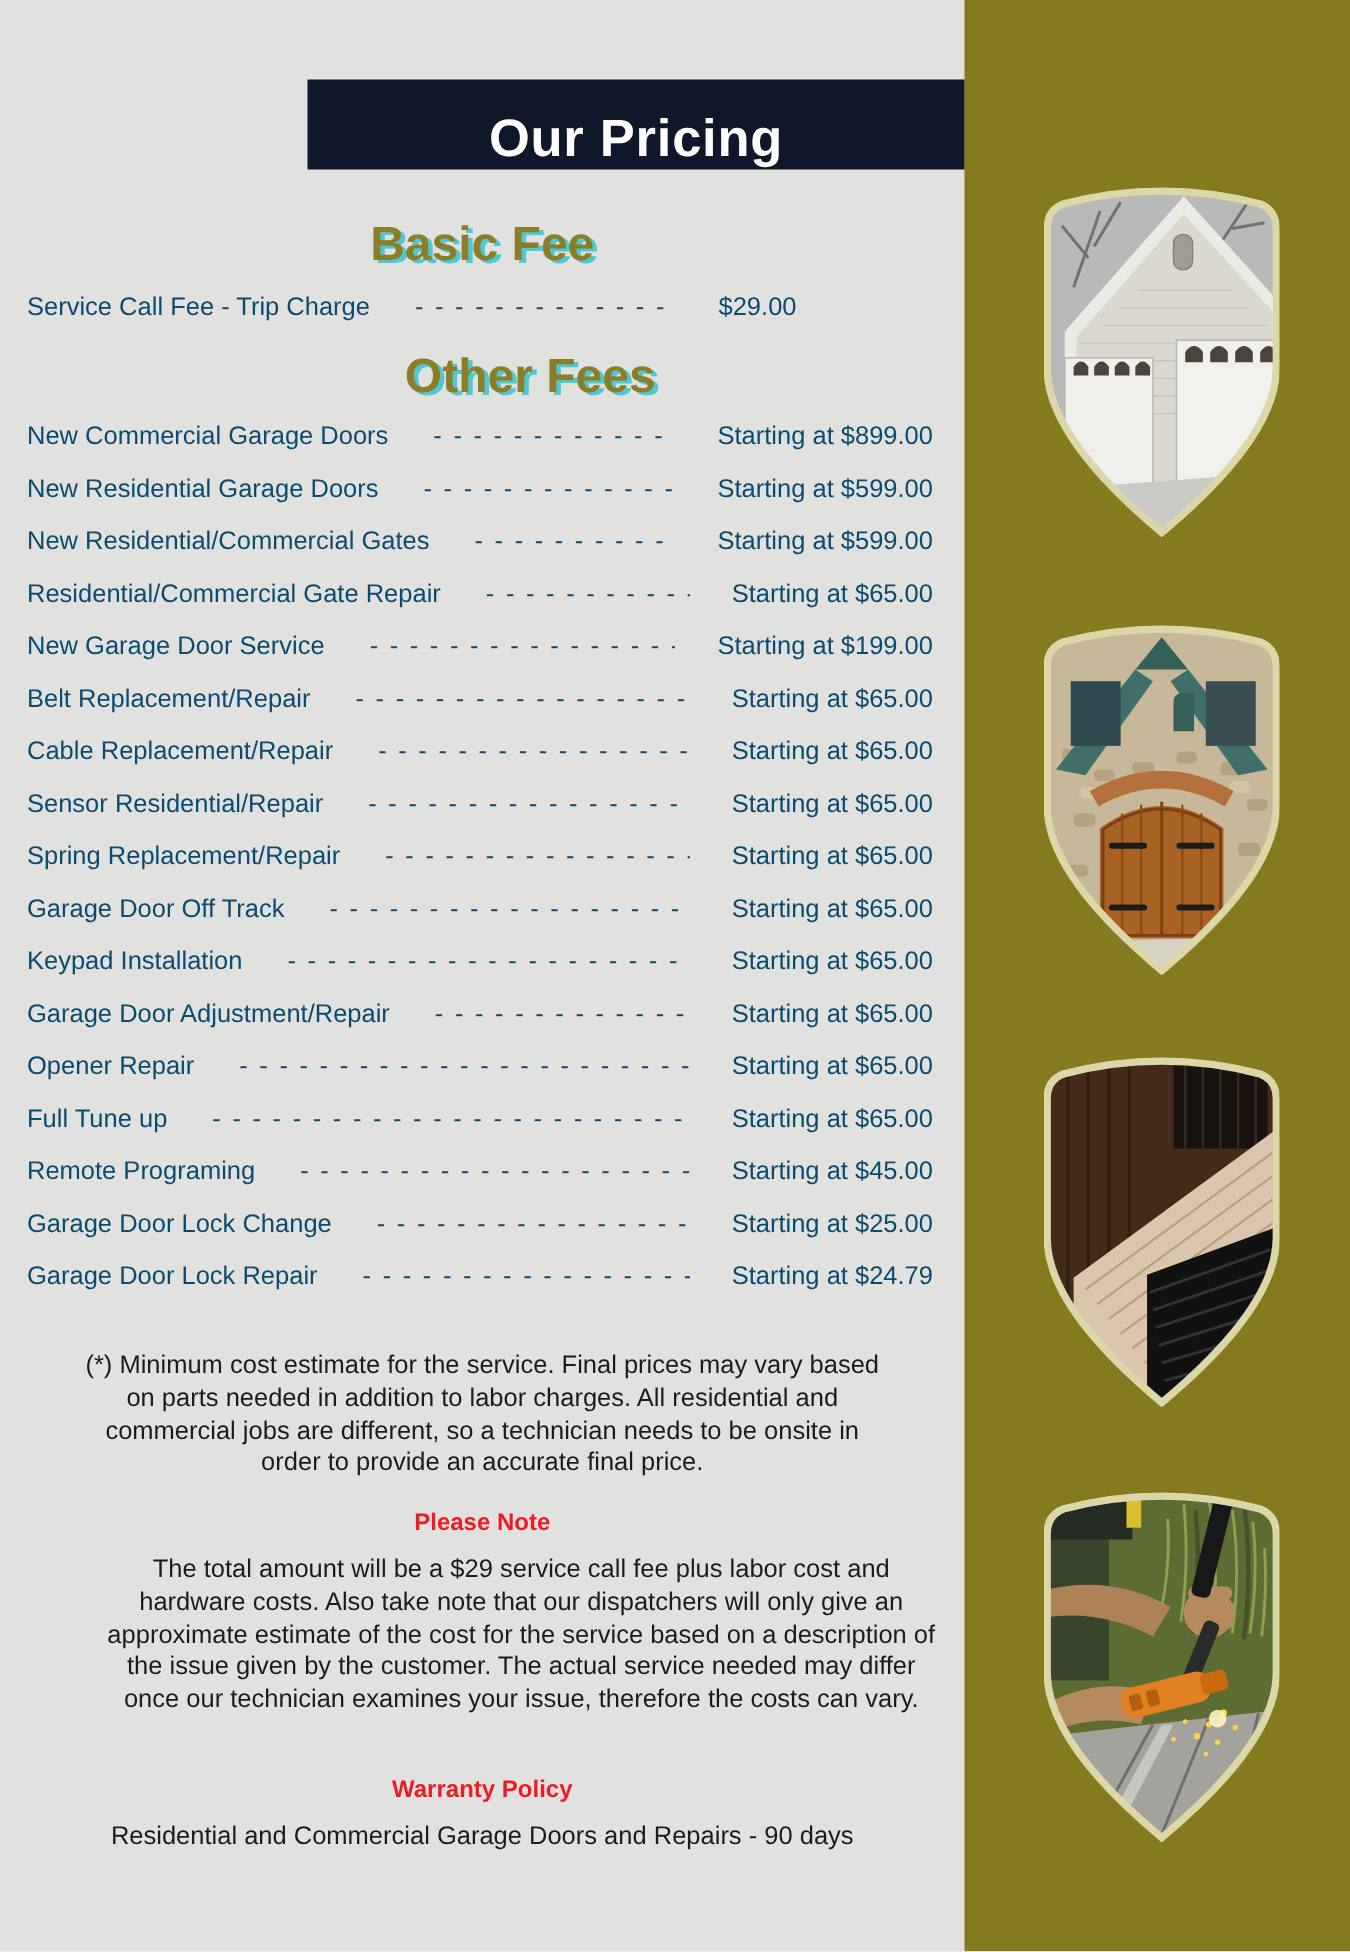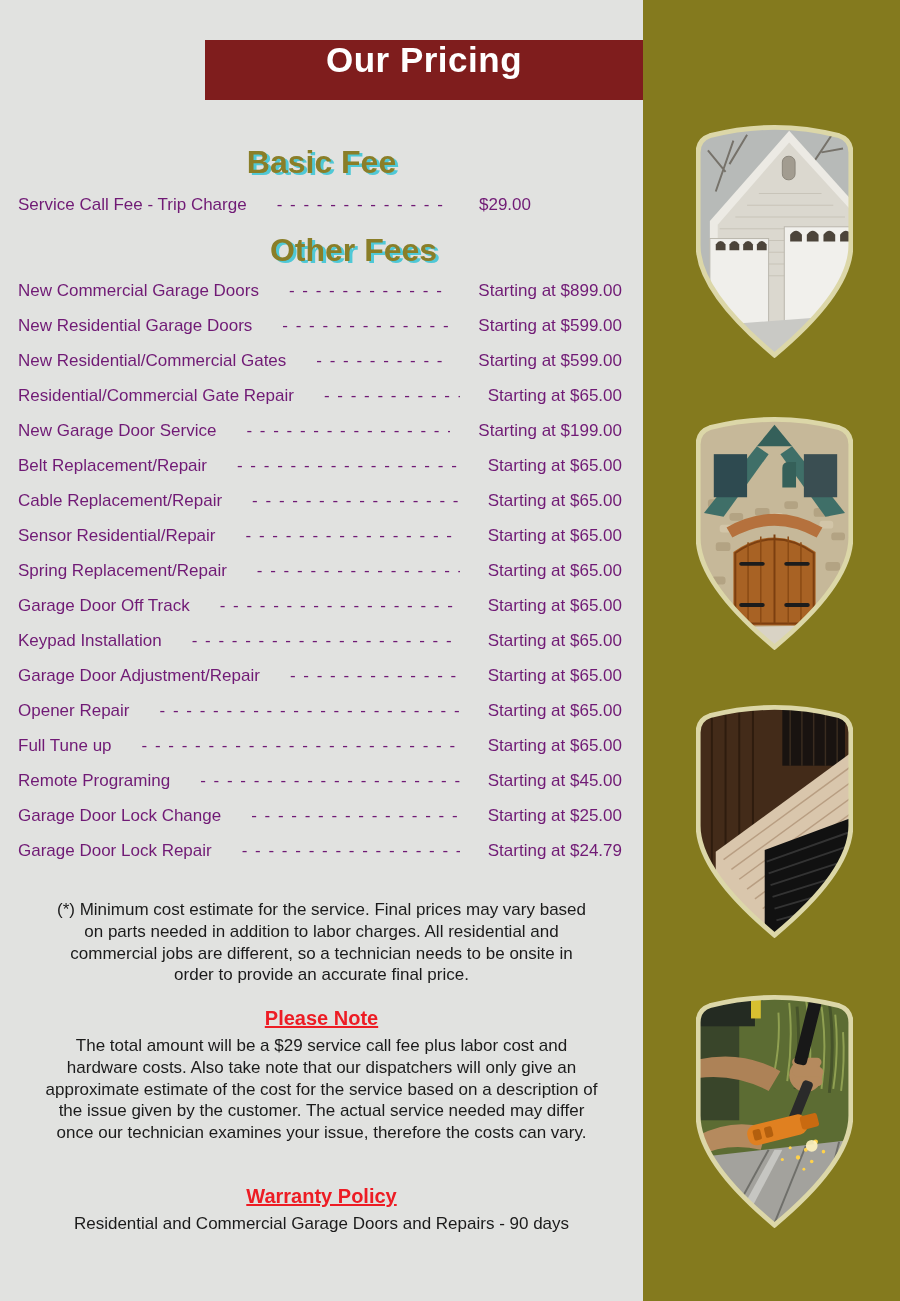--- a/index.html
+++ b/index.html
@@ -4,52 +4,52 @@
 <style>
   html,body{margin:0;padding:0;}
   body{font-family:"Liberation Sans","DejaVu Sans",sans-serif;}
   #page{position:relative;width:900px;height:1301px;background:#e1e2e0;overflow:hidden;}
 
   
   #side-column{position:absolute;left:643px;top:0;width:257px;height:1301px;background:#847A1E;}
   .shield{position:absolute;left:53px;width:157px;height:235px;}
 
   
-  #header-band{position:absolute;left:205px;top:40px;width:438px;height:60px;background:#7f1d1d;
-    display:flex;align-items:flex-start;justify-content:center;}
+  #header-band{position:absolute;left:205px;top:53px;width:438px;height:60px;background:#0f172a;
+    display:flex;align-items:flex-end;justify-content:center;}
   #header-band h1{margin:0;color:#ffffff;font-size:35px;font-weight:bold;letter-spacing:0.5px;}
 
   
   #content{position:absolute;left:0;top:0;width:643px;height:1301px;}
 
   .green-heading{position:absolute;width:643px;text-align:center;margin:0;
     color:#8A7E28;font-size:32px;font-weight:bold;
     text-shadow:3px 2px 0 #4FC8D6;}
   #basic-fee-heading{top:144px;}
   #other-fees-heading{top:232px;padding-left:32px;}
 
   .fee-row{display:flex;align-items:baseline;height:35px;line-height:35px;
-    font-size:17px;color:#701a75;gap:24px;}
+    font-size:17px;color:#0c4a6e;gap:24px;}
   .fee-row .label{white-space:nowrap;}
   .fee-row .leader{flex:1;overflow:hidden;white-space:nowrap;word-spacing:3px;margin:0 4px 0 6px;}
   .fee-row .price{white-space:nowrap;}
 
   #basic-fee-row{position:absolute;left:18px;top:187px;width:513px;}
   #other-fees-list{position:absolute;left:18px;top:273px;width:604px;}
 
   .para{position:absolute;width:643px;margin:0;text-align:center;
     font-size:17px;line-height:21.8px;color:#1b1b1b;}
   .para .inner{display:inline-block;}
   #disclaimer{top:899px;}
   #disclaimer .inner{max-width:545px;}
-  #note-body{top:1035px;}
+  #note-body{top:1035px;margin-left:26px;}
   #note-body .inner{max-width:560px;}
 
   .red-heading{position:absolute;width:643px;text-align:center;margin:0;
-    color:#ED1C24;font-size:20px;font-weight:bold;text-decoration:underline;}
+    color:#ED1C24;font-size:16px;font-weight:bold;}
   #please-note-heading{top:1007px;}
   #warranty-heading{top:1185px;}
 
   #warranty-body{top:1213px;}
 </style>
 </head>
 <body>
 
 <div id="page">
 

